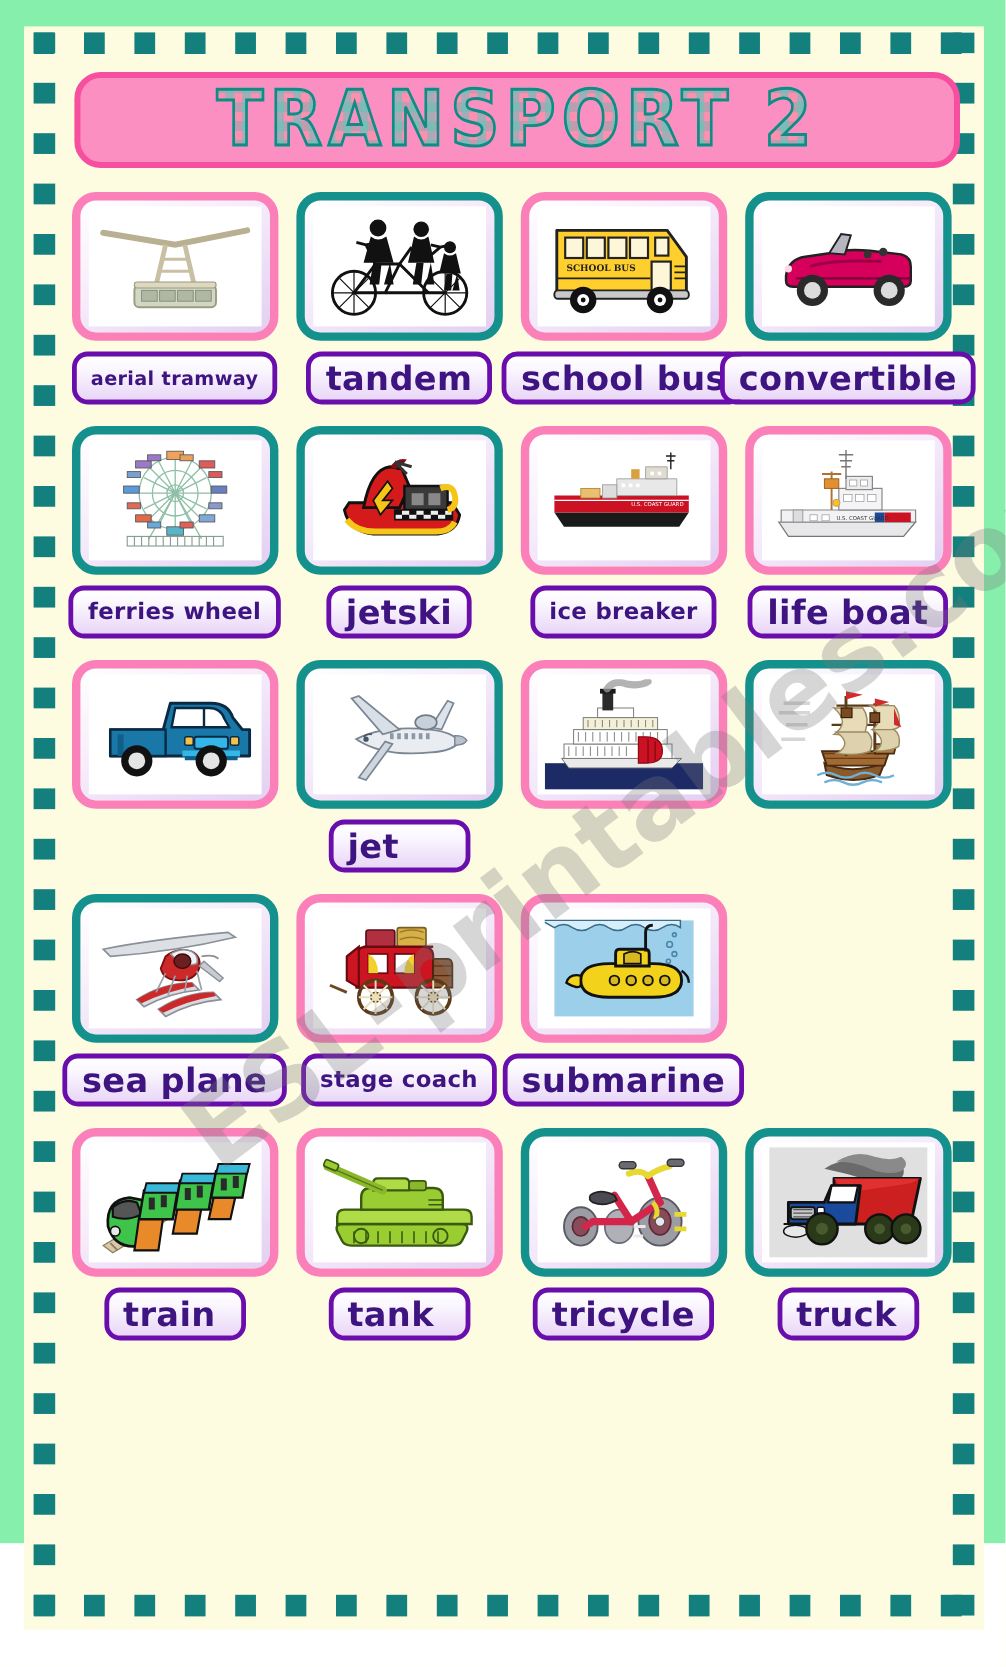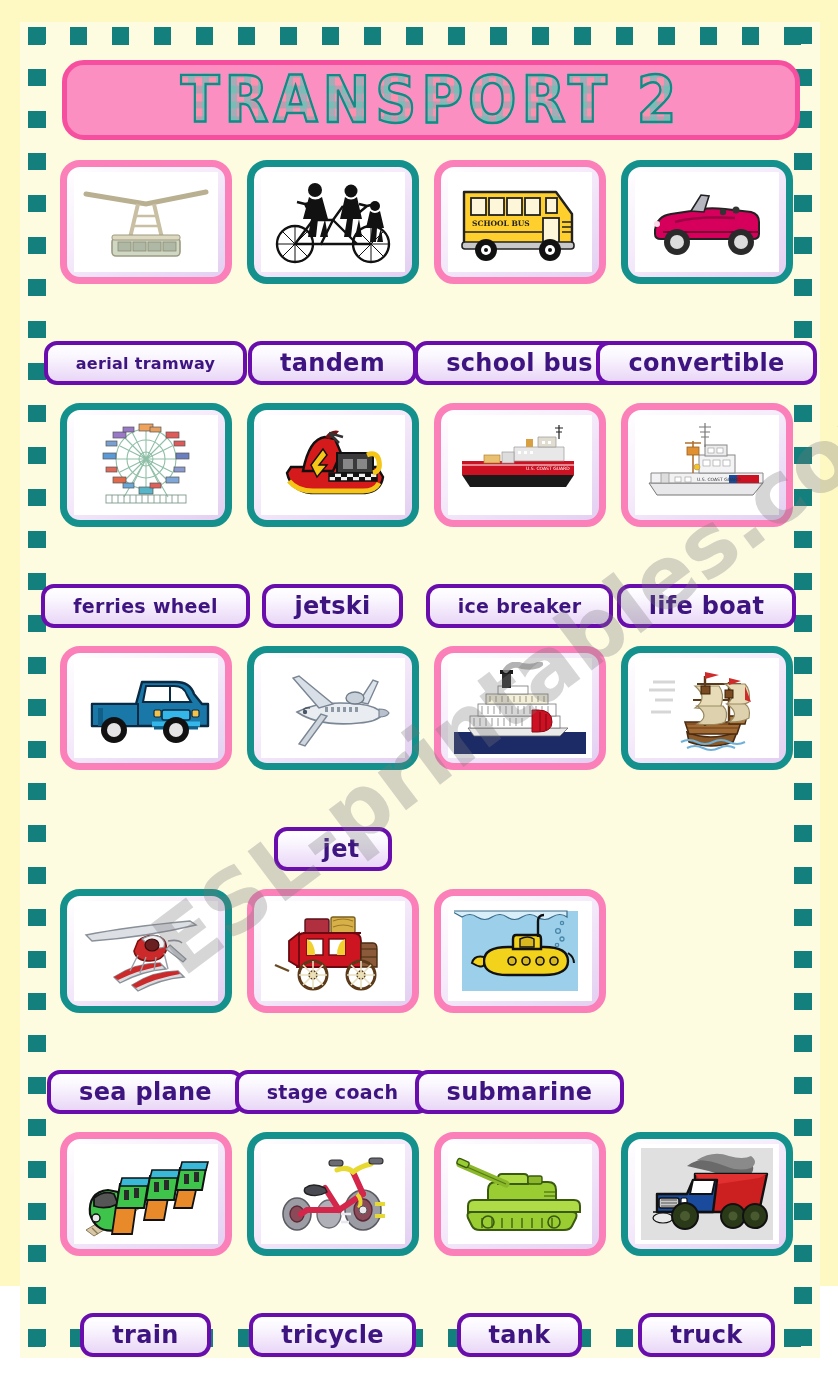--- a/index.html
+++ b/index.html
@@ -9,21 +9,21 @@
     height: 1389px;
     background: #ffffff;
     font-family: "DejaVu Sans", sans-serif;
     overflow: hidden;
   }
 
   #page {
     position: relative;
     width: 838px;
     height: 1286px;
-    background: #fef9c3;
+    background: #86efac;
   }
 
   
   .page-field {
     position: absolute;
     left: 20px;
     top: 22px;
     width: 800px;
     height: 1336px;
     background: #fdfbe0;
@@ -111,21 +111,20 @@
     top: 160px;
     width: 748px;
     z-index: 10;
   }
   .row { display: flex; margin-bottom: 0; }
   .cell {
     width: 187px;
     display: flex;
     flex-direction: column;
     align-items: center;
-    gap: 48px;
   }
 
   
   .card {
     width: 172px;
     height: 124px;
     border-radius: 20px;
     border: 7px solid #fb7fb8;
     background: linear-gradient(150deg, #ffffff 0%, #f6ecfb 42%, #e3cff2 100%);
     display: flex;
@@ -144,31 +143,31 @@
     justify-content: center;
     overflow: hidden;
   }
   .pic svg { display: block; }
 
   
   .label {
     margin-top: 9px;
     min-width: 118px;
     height: 44px;
-    padding: 0 28px;
+    padding: 0 12px;
     border-radius: 13px;
     border: 4px solid #6a0dad;
     background: linear-gradient(to bottom, #ffffff 0%, #faf6fe 32%, #e9d6f7 100%);
     display: flex;
     align-items: center;
-    justify-content: flex-end;
+    justify-content: flex-start;
   }
   .label span {
     font-family: "DejaVu Sans", sans-serif;
-    font-size: 24px;
+    font-size: 28px;
     font-weight: bold;
     color: #3d1480;
     white-space: nowrap;
     letter-spacing: .3px;
   }
   .label.sm span { font-size: 19px; }
   .label.xs span { font-size: 16px; }
   .spacer { height: 18px; }
 </style>
 </head>
@@ -691,20 +690,46 @@
               </g>
             </svg>
           </div>
         </div>
         <div class="label">
             <span>train</span>
           </div>
       </div>
 
       <div class="cell">
+        <div class="card">
+          <div class="pic">
+            <svg width="132" height="92" viewBox="0 0 132 92">
+              <path d="M14 64 h104 q6 0 4 6 l-4 8 q-2 4-8 4 h-84 q-6 0-8-4 l-4-8 q-2-6 4-6z" fill="#9acd32" stroke="#3a5a10" stroke-width="2"></path>
+              <g fill="none" stroke="#3a5a10" stroke-width="1.3">
+                <path d="M28 70 v10 M38 70 v10 M48 70 v10 M58 70 v10 M68 70 v10 M78 70 v10 M88 70 v10 M98 70 v10"></path>
+              </g>
+              <circle cx="34" cy="74" r="6" fill="none" stroke="#3a5a10" stroke-width="1.6"></circle>
+              <circle cx="100" cy="74" r="6" fill="none" stroke="#3a5a10" stroke-width="1.6"></circle>
+              <path d="M20 52 h100 q6 0 6 6 v6 h-112 v-6 q0-6 6-6z" fill="#aedb46" stroke="#3a5a10" stroke-width="2"></path>
+              <path d="M42 34 h52 q8 0 8 8 v10 h-68 v-10 q0-8 8-8z" fill="#9acd32" stroke="#3a5a10" stroke-width="2"></path>
+              <path d="M48 26 h22 q4 0 4 4 v6 h-30 v-6 q0-4 4-4z" fill="#aedb46" stroke="#3a5a10" stroke-width="1.8"></path>
+              <rect x="74" y="28" width="14" height="8" rx="2" fill="#8ab82a" stroke="#3a5a10" stroke-width="1.4"></rect>
+              <path d="M6 16 L52 36" stroke="#8ab82a" stroke-width="7" stroke-linecap="round"></path>
+              <path d="M6 16 L52 36" stroke="#3a5a10" stroke-width="1.3" fill="none" opacity=".65"></path>
+              <rect x="3" y="12" width="12" height="6" rx="2" transform="rotate(23 9 15)" fill="#9acd32" stroke="#3a5a10" stroke-width="1.4"></rect>
+              <path d="M90 44 h12 M90 48 h12" stroke="#3a5a10" stroke-width="1.2"></path>
+            </svg>
+          </div>
+        </div>
+        <div class="label">
+            <span>tank</span>
+          </div>
+      </div>
+
+      <div class="cell">
         <div class="card teal">
           <div class="pic">
             <svg width="132" height="92" viewBox="0 0 132 92">
               <ellipse cx="96" cy="62" rx="18" ry="20" fill="#9c9ca4" stroke="#5a5a62" stroke-width="1.6"></ellipse>
               <ellipse cx="96" cy="62" rx="9" ry="11" fill="#8a4a58" stroke="#5a2a38" stroke-width="1.4"></ellipse>
               <ellipse cx="30" cy="66" rx="14" ry="16" fill="#9c9ca4" stroke="#5a5a62" stroke-width="1.6"></ellipse>
               <ellipse cx="30" cy="66" rx="7" ry="8" fill="#8a4a58" stroke="#5a2a38" stroke-width="1.4"></ellipse>
               <ellipse cx="62" cy="66" rx="12" ry="14" fill="#b0b0b8" stroke="#6a6a72" stroke-width="1.4"></ellipse>
               <path d="M96 46 L72 62 L40 62 L34 66" stroke="#d4254a" stroke-width="6" fill="none" stroke-linecap="round"></path>
               <path d="M96 46 L86 24" stroke="#d4254a" stroke-width="6" fill="none" stroke-linecap="round"></path>
@@ -716,46 +741,20 @@
               <path d="M58 40 q-12-6-20 0 q-2 4 2 6 q10 4 20-2z" fill="#4a4a52" stroke="#222" stroke-width="1.4"></path>
               <path d="M90 46 q6 6 2 14" stroke="#e8d832" stroke-width="4" fill="none"></path>
               <circle cx="96" cy="62" r="4" fill="#e8e8ee" stroke="#555" stroke-width="1"></circle>
               <path d="M108 56 h10 M108 68 h10" stroke="#e8d832" stroke-width="4"></path>
               <path d="M74 66 h10 M74 74 h8" stroke="#e8e8ee" stroke-width="2.5"></path>
             </svg>
           </div>
         </div>
         <div class="label">
             <span>tricycle</span>
-          </div>
-      </div>
-
-      <div class="cell">
-        <div class="card">
-          <div class="pic">
-            <svg width="132" height="92" viewBox="0 0 132 92">
-              <path d="M14 64 h104 q6 0 4 6 l-4 8 q-2 4-8 4 h-84 q-6 0-8-4 l-4-8 q-2-6 4-6z" fill="#9acd32" stroke="#3a5a10" stroke-width="2"></path>
-              <g fill="none" stroke="#3a5a10" stroke-width="1.3">
-                <path d="M28 70 v10 M38 70 v10 M48 70 v10 M58 70 v10 M68 70 v10 M78 70 v10 M88 70 v10 M98 70 v10"></path>
-              </g>
-              <circle cx="34" cy="74" r="6" fill="none" stroke="#3a5a10" stroke-width="1.6"></circle>
-              <circle cx="100" cy="74" r="6" fill="none" stroke="#3a5a10" stroke-width="1.6"></circle>
-              <path d="M20 52 h100 q6 0 6 6 v6 h-112 v-6 q0-6 6-6z" fill="#aedb46" stroke="#3a5a10" stroke-width="2"></path>
-              <path d="M42 34 h52 q8 0 8 8 v10 h-68 v-10 q0-8 8-8z" fill="#9acd32" stroke="#3a5a10" stroke-width="2"></path>
-              <path d="M48 26 h22 q4 0 4 4 v6 h-30 v-6 q0-4 4-4z" fill="#aedb46" stroke="#3a5a10" stroke-width="1.8"></path>
-              <rect x="74" y="28" width="14" height="8" rx="2" fill="#8ab82a" stroke="#3a5a10" stroke-width="1.4"></rect>
-              <path d="M6 16 L52 36" stroke="#8ab82a" stroke-width="7" stroke-linecap="round"></path>
-              <path d="M6 16 L52 36" stroke="#3a5a10" stroke-width="1.3" fill="none" opacity=".65"></path>
-              <rect x="3" y="12" width="12" height="6" rx="2" transform="rotate(23 9 15)" fill="#9acd32" stroke="#3a5a10" stroke-width="1.4"></rect>
-              <path d="M90 44 h12 M90 48 h12" stroke="#3a5a10" stroke-width="1.2"></path>
-            </svg>
-          </div>
-        </div>
-        <div class="label">
-            <span>tank</span>
           </div>
       </div>
 
       <div class="cell">
         <div class="card teal">
           <div class="pic">
             <svg width="132" height="92" viewBox="0 0 132 92">
               <rect x="0" y="0" width="132" height="92" fill="#e0e0e0"></rect>
               <path d="M46 18 q14-10 34-6 q18 4 26 0 q10 6 4 14 q-10 6-26 2 q-18-6-38-10z" fill="#6a6a6a"></path>
               <path d="M56 12 q16-10 32-4 q14 4 22 0 q8 6 0 12 q-12 4-26-2 q-14-6-28-6z" fill="#8a8a8a"></path>

